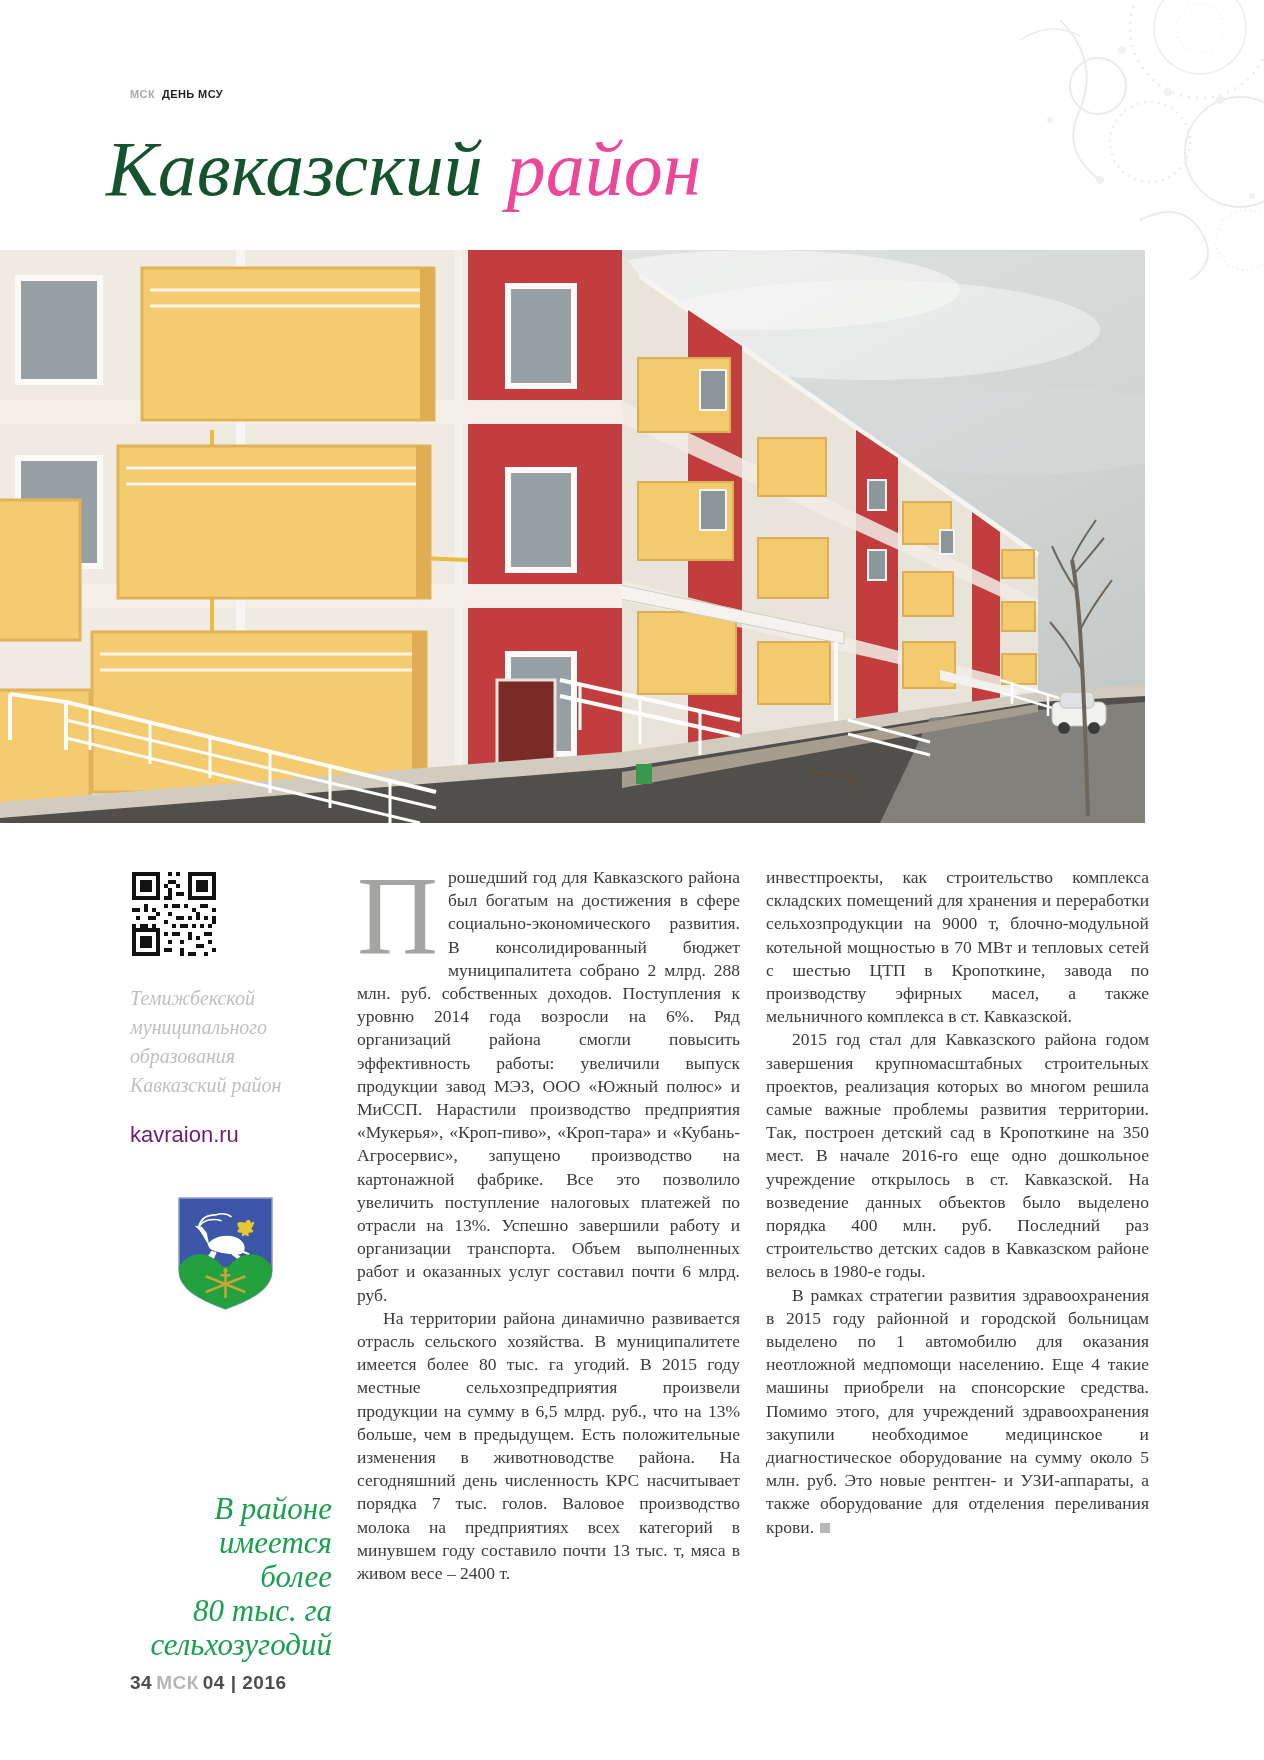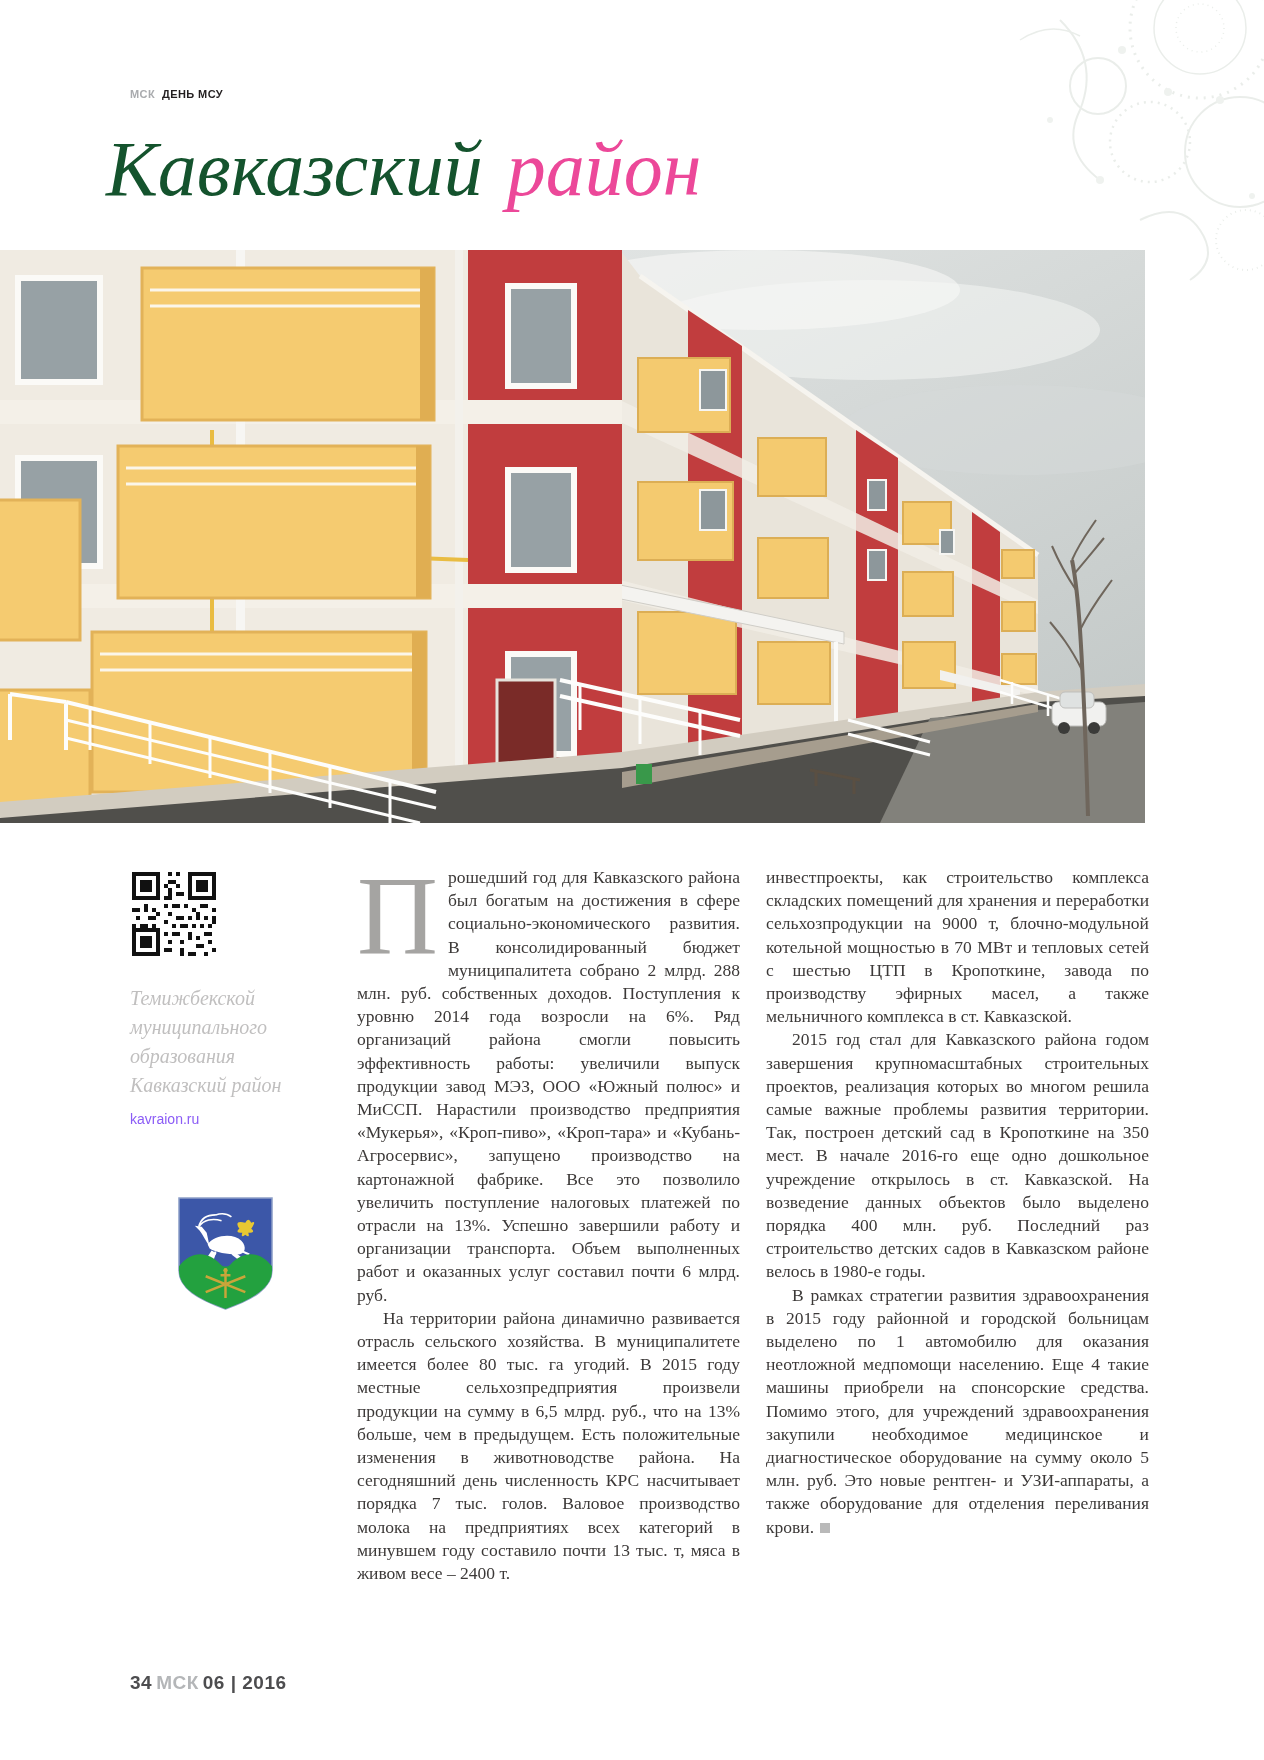--- a/index.html
+++ b/index.html
@@ -16,22 +16,22 @@
   .title .gray{color:#ec4899;margin-left:24px;}
   
   .photo{position:absolute;left:0;top:250px;width:1145px;height:573px;display:block;}
   
   .ornament{position:absolute;right:0;top:0;opacity:.9;}
   
   .qr{position:absolute;left:132px;top:872px;width:84px;height:84px;display:block;}
   
   .caption{position:absolute;left:130px;top:984px;font-style:italic;font-size:20px;
            line-height:29px;color:#c0bfbf;}
-  .caption-link{font-family:"Liberation Sans",sans-serif;font-style:normal;font-size:14px;
-                color:#8b5cf6;margin-top:5px;cursor:pointer;}
+  .caption-link{font-family:"Liberation Sans",sans-serif;font-style:normal;font-size:22px;
+                color:#701a75;margin-top:20px;cursor:pointer;}
   
   .crest{position:absolute;left:176px;top:1194px;width:99px;height:119px;display:block;}
   
   .pullquote{position:absolute;left:118px;top:1492px;width:214px;text-align:right;
              font-style:italic;font-size:31px;line-height:34px;color:#18a04e;}
   
   .col{position:absolute;top:866px;width:383px;text-align:justify;font-size:17.5px;
        line-height:23.2px;color:#3c3938;}
   .col-left{left:357px;}
   .col-right{left:766px;}
@@ -230,29 +230,36 @@
     </g>
     <path d="M70,28 q3,-6 6,0 q6,-3 0,6 q5,4 -3,4 q2,6 -3,2 q-5,4 -3,-2 q-8,0 -3,-4 q-6,-9 6,-6" fill="#e8c832"></path>
     <path d="M3,72 C15,56 32,56 45,70 C48,73 52,73 55,70 C68,56 85,56 97,72 L97,76 C97,94 78,105 50,115 C22,105 3,94 3,76 Z" fill="#23a13f"></path>
     <g stroke="#caa53a" stroke-width="2.5" fill="none">
       <path d="M30,98 L70,82 M30,82 L70,98"></path>
       <path d="M50,74 L50,104 M45,81 L55,81"></path>
     </g>
     <circle cx="50" cy="76" r="2.2" fill="#caa53a"></circle>
   </svg>
 
+  <div class="pullquote">
+    <div>В районе</div>
+    <div>имеется</div>
+    <div>более</div>
+    <div>80 тыс. га</div>
+    <div>сельхозугодий</div>
+  </div>
 
   <div class="col col-left">
     <p><span class="dropcap">П</span><span>рошедший год для Кавказского района был богатым на достижения в сфере социально-экономического развития. В консолидированный бюджет муниципалитета собрано 2 млрд. 288 млн. руб. собственных доходов. Поступления к уровню 2014 года возросли на 6%. Ряд организаций района смогли повысить эффективность работы: увеличили выпуск продукции завод МЭЗ, ООО «Южный полюс» и МиССП. Нарастили производство предприятия «Мукерья», «Кроп-пиво», «Кроп-тара» и «Кубань-Агросервис», запущено производство на картонажной фабрике. Все это позволило увеличить поступление налоговых платежей по отрасли на 13%. Успешно завершили работу и организации транспорта. Объем выполненных работ и оказанных услуг составил почти 6 млрд. руб.</span></p>
     <p class="indent">На территории района динамично развивается отрасль сельского хозяйства. В муниципалитете имеется более 80 тыс. га угодий. В 2015 году местные сельхозпредприятия произвели продукции на сумму в 6,5 млрд. руб., что на 13% больше, чем в предыдущем. Есть положительные изменения в животноводстве района. На сегодняшний день численность КРС насчитывает порядка 7 тыс. голов. Валовое производство молока на предприятиях всех категорий в минувшем году составило почти 13 тыс. т, мяса в живом весе – 2400 т.</p>
   </div>
 
   <div class="col col-right">
     <p>инвестпроекты, как строительство комплекса складских помещений для хранения и переработки сельхозпродукции на 9000 т, блочно-модульной котельной мощностью в 70 МВт и тепловых сетей с шестью ЦТП в Кропоткине, завода по производству эфирных масел, а также мельничного комплекса в ст. Кавказской.</p>
     <p class="indent">2015 год стал для Кавказского района годом завершения крупномасштабных строительных проектов, реализация которых во многом решила самые важные проблемы развития территории. Так, построен детский сад в Кропоткине на 350 мест. В начале 2016-го еще одно дошкольное учреждение открылось в ст. Кавказской. На возведение данных объектов было выделено порядка 400 млн. руб. Последний раз строительство детских садов в Кавказском районе велось в 1980-е годы.</p>
     <p class="indent"><span>В рамках стратегии развития здравоохранения в 2015 году районной и городской больницам выделено по 1 автомобилю для оказания неотложной медпомощи населению. Еще 4 такие машины приобрели на спонсорские средства. Помимо этого, для учреждений здравоохранения закупили необходимое медицинское и диагностическое оборудование на сумму около 5 млн. руб. Это новые рентген- и УЗИ-аппараты, а также оборудование для отделения переливания крови.</span><span class="endmark"></span></p>
   </div>
 
   <div class="footer">
-    <span>34</span><span class="brand">МСК</span><span>06 | 2016</span>
+    <span>34</span><span class="brand">МСК</span><span>04 | 2016</span>
   </div>
 
 </div>
 
 </body></html>

